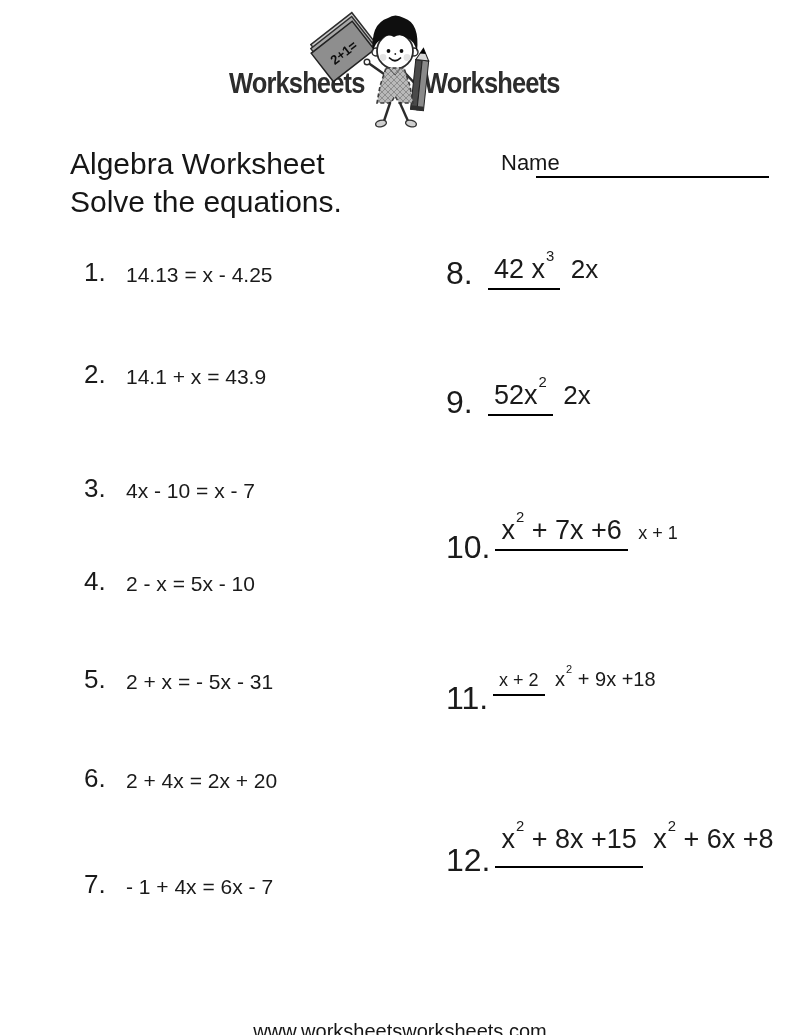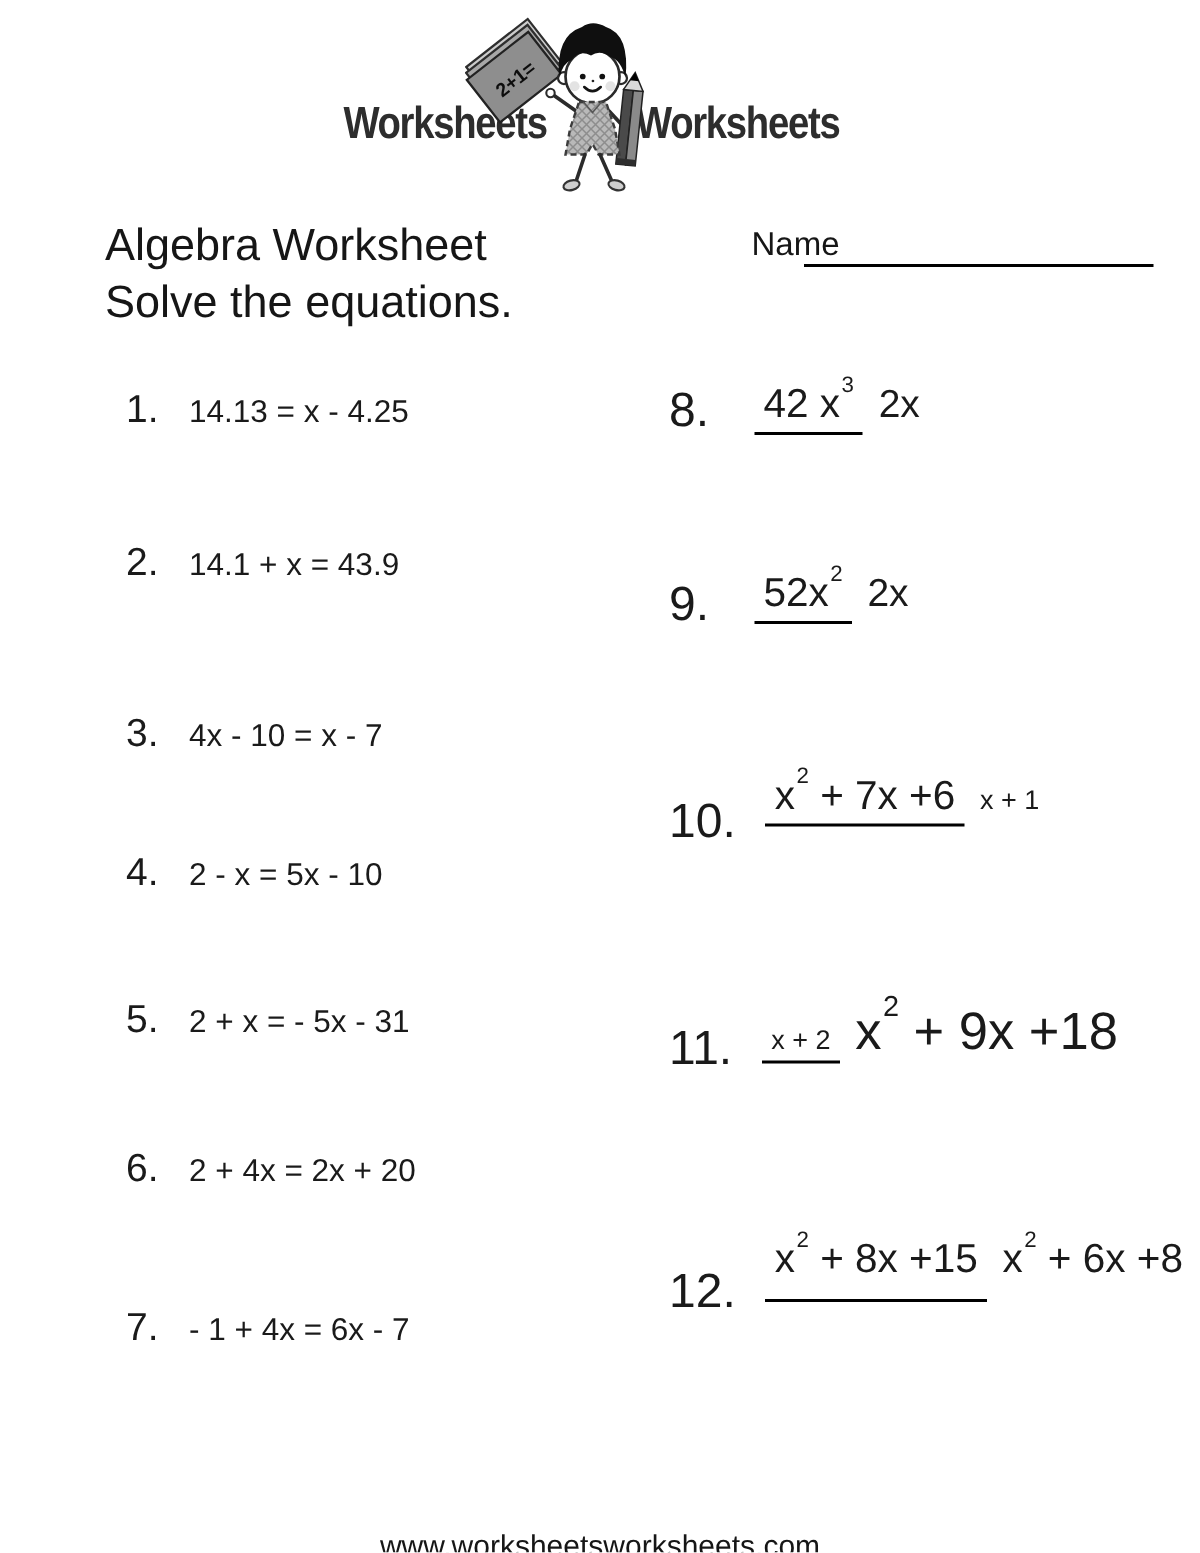--- a/index.html
+++ b/index.html
@@ -27,29 +27,29 @@
   .problem { position:absolute; display:flex; align-items:flex-start; white-space:nowrap; }
   .problem.leftcol { left:84px; }
   .problem.leftcol .num { width:42px; font-size:26px; line-height:26px; }
   .problem.leftcol .eq  { font-size:21px; line-height:26px; padding-top:3px; }
 
   .p1{top:259px} .p2{top:361px} .p3{top:475px} .p4{top:568px}
   .p5{top:666px} .p6{top:765px} .p7{top:871px}
 
   .problem.rightcol { left:446px; }
   .problem.rightcol .num { min-width:37px; margin-right:5px; font-size:32px; line-height:34px; }
-  .frac { display:inline-block; text-align:center;margin-left:15px; }
+  .frac { display:inline-block; text-align:center; }
   .frac .nume { padding:0 6px 4px; border-bottom:2.5px solid #000; }
   .frac .deno { padding:6px 6px 0; }
 
   .f8  { top:254px } .f9  { top:380px } .f10 { top:515px } .f11 { top:668px } .f12 { top:824px }
   .f8  .nume { font-size:27px } .f8  .deno { font-size:26px }
   .f9  .nume { font-size:27px } .f9  .deno { font-size:26px }
   .f10 .nume { font-size:27px } .f10 .deno { font-size:18px }
-  .f11 .nume { font-size:18px } .f11 .deno { font-size:35px }
+  .f11 .nume { font-size:18px } .f11 .deno { font-size:20px }
   .f12 .nume { font-size:27px; padding-bottom:12px } .f12 .deno { font-size:27px }
   .f8  .num { margin-top:2px }
   .f9  .num { margin-top:5px }
   .f10 .num { margin-top:15px }
   .f11 .num { margin-top:13px }
   .f12 .num { margin-top:19px }
 
   .math sup { font-size:.55em; line-height:0; position:relative; top:-.5em; margin-left:1px; }
 
   

